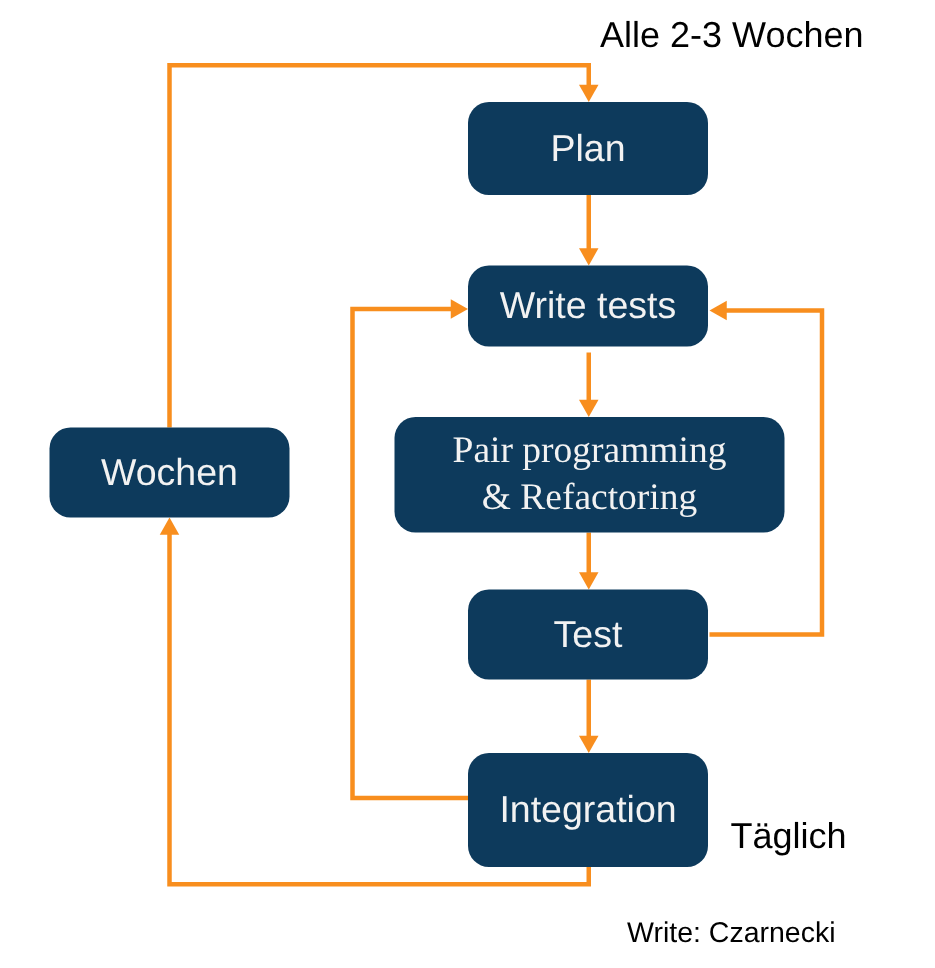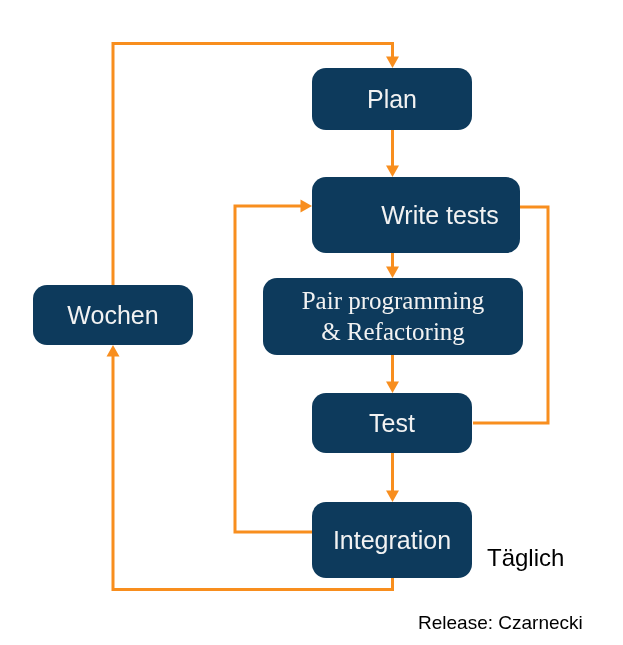--- a/index.html
+++ b/index.html
@@ -96,39 +96,40 @@
     <g>
       <path d="M392.5 562 V589.5 H113 V356"></path>
       <polygon points="113,345 106.5,356.5 119.5,356.5"></polygon>
     </g>
   </svg>
 
   <div class="node" style="left:312px;top:68px;width:160px;height:62px;">
     <span>Plan</span>
   </div>
 
-  <div class="node" style="left:312px;top:177px;width:160px;height:76px;padding-left:48px;">
+  <div class="node" style="left:312px;top:177px;width:160px;height:54px;">
     <span>Write tests</span>
   </div>
 
   <div class="node" style="left:263px;top:278px;width:260px;height:77px;font-family:Liberation Serif, serif;">
     <span>Pair programming</span>
     <span>&amp; Refactoring</span>
   </div>
 
   <div class="node" style="left:312px;top:393px;width:160px;height:60px;">
     <span>Test</span>
   </div>
 
   <div class="node" style="left:312px;top:502px;width:160px;height:76px;">
     <span>Integration</span>
   </div>
 
   <div class="node" style="left:33px;top:285px;width:160px;height:60px;">
     <span>Wochen</span>
   </div>
 
+  <div class="note cycle">Alle 2-3 Wochen</div>
 
   <div class="note daily">Täglich</div>
 
-  <div class="note source">Release: Czarnecki</div>
+  <div class="note source">Write: Czarnecki</div>
 
 </div>
 
 </body></html>

